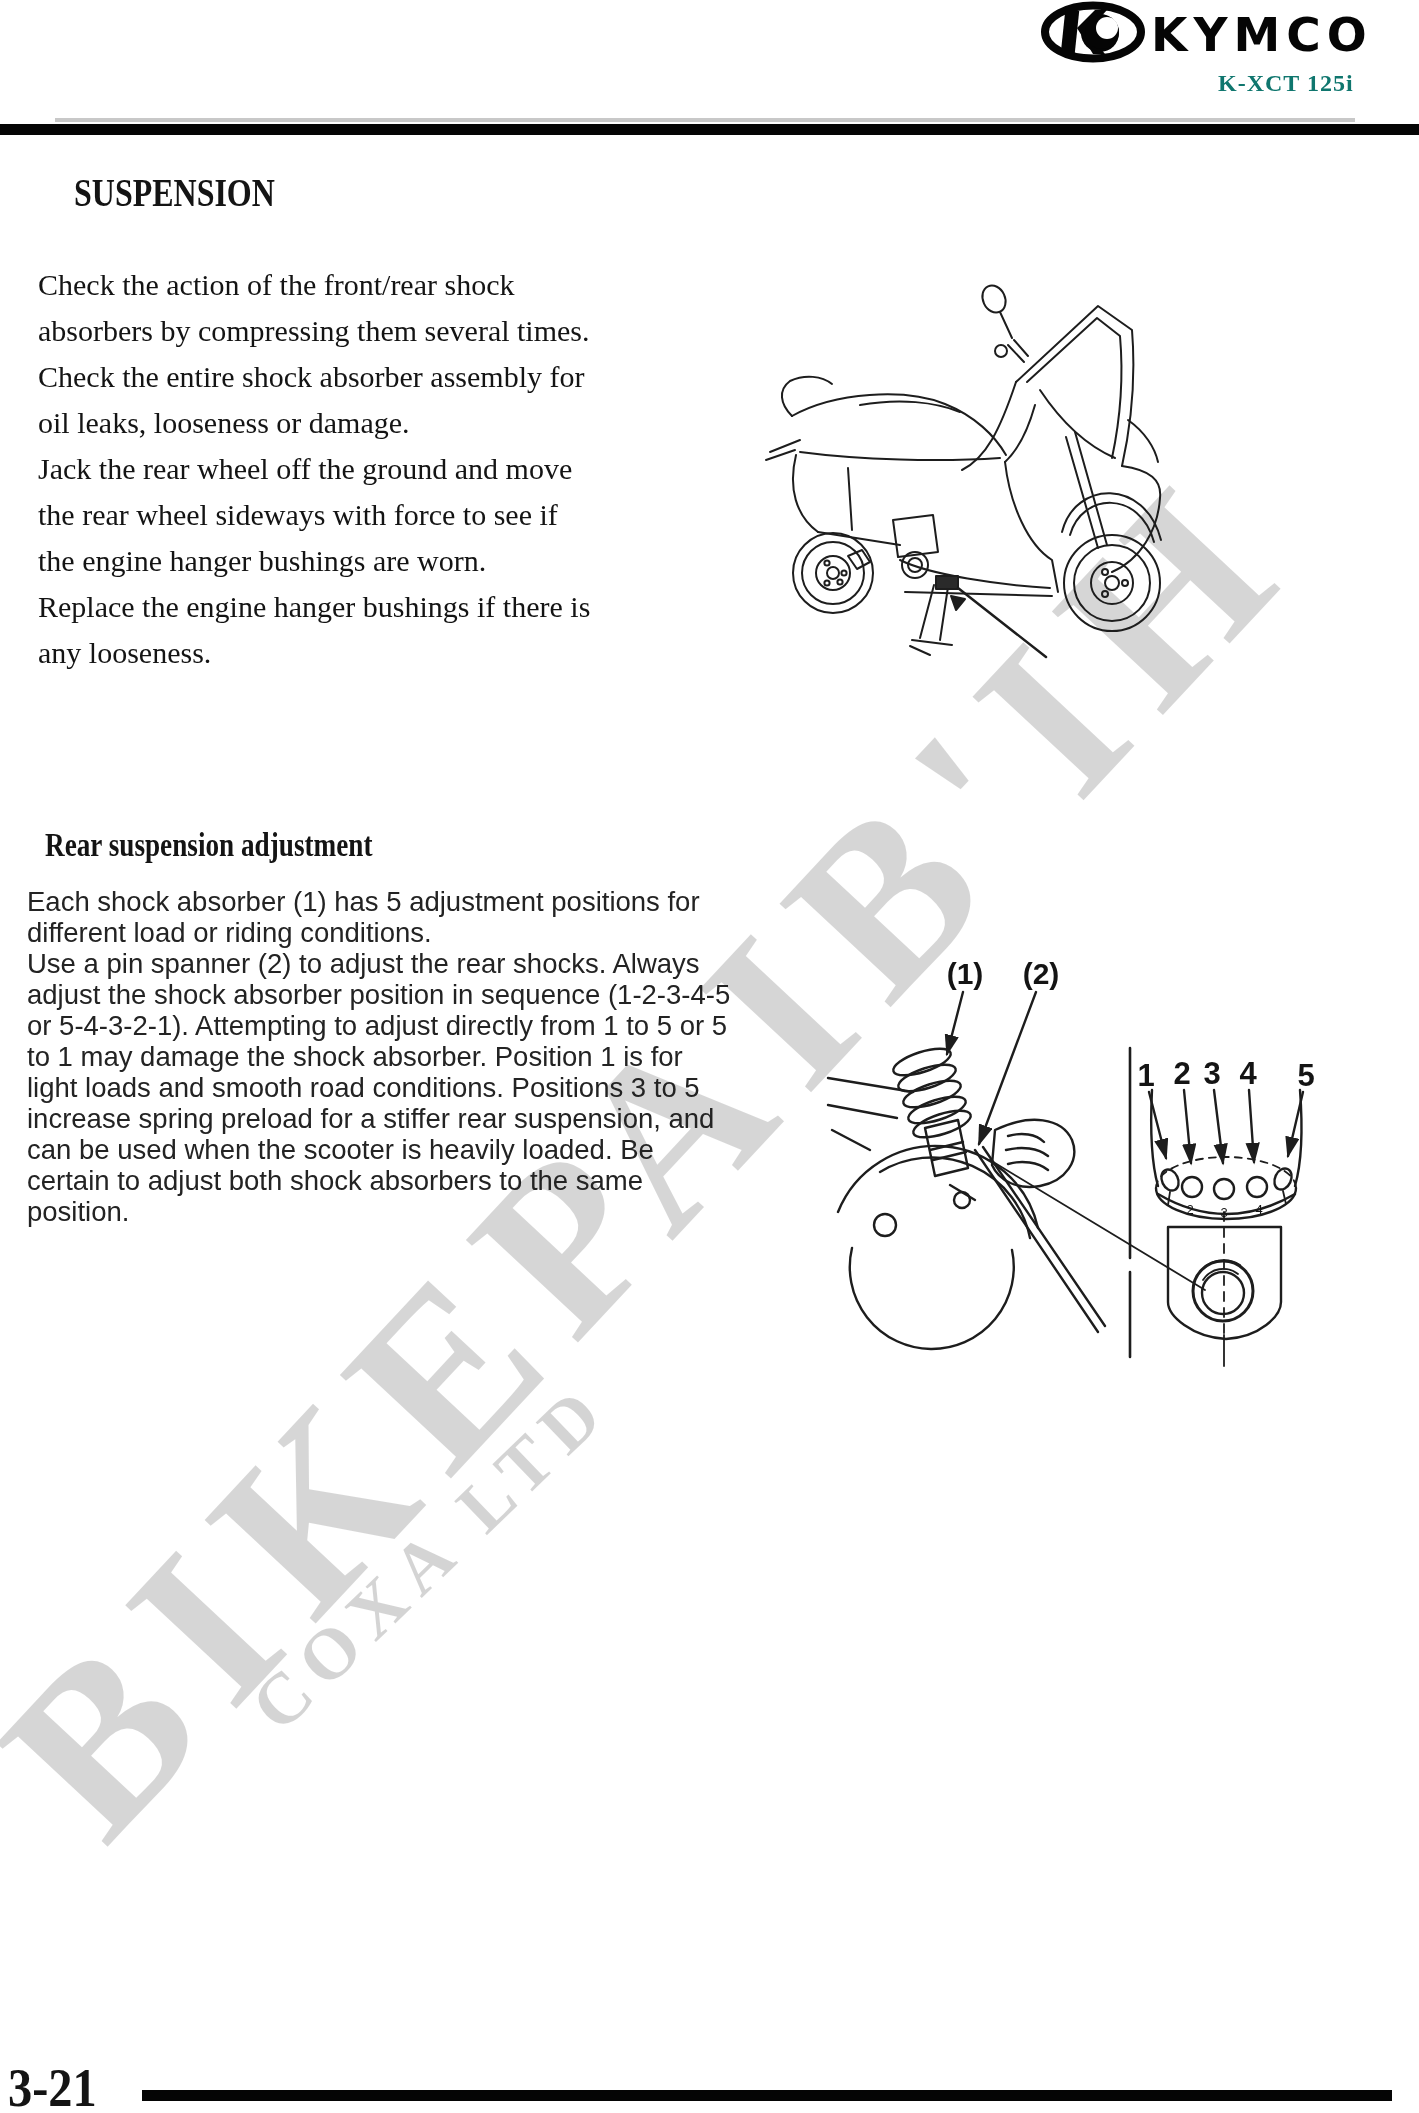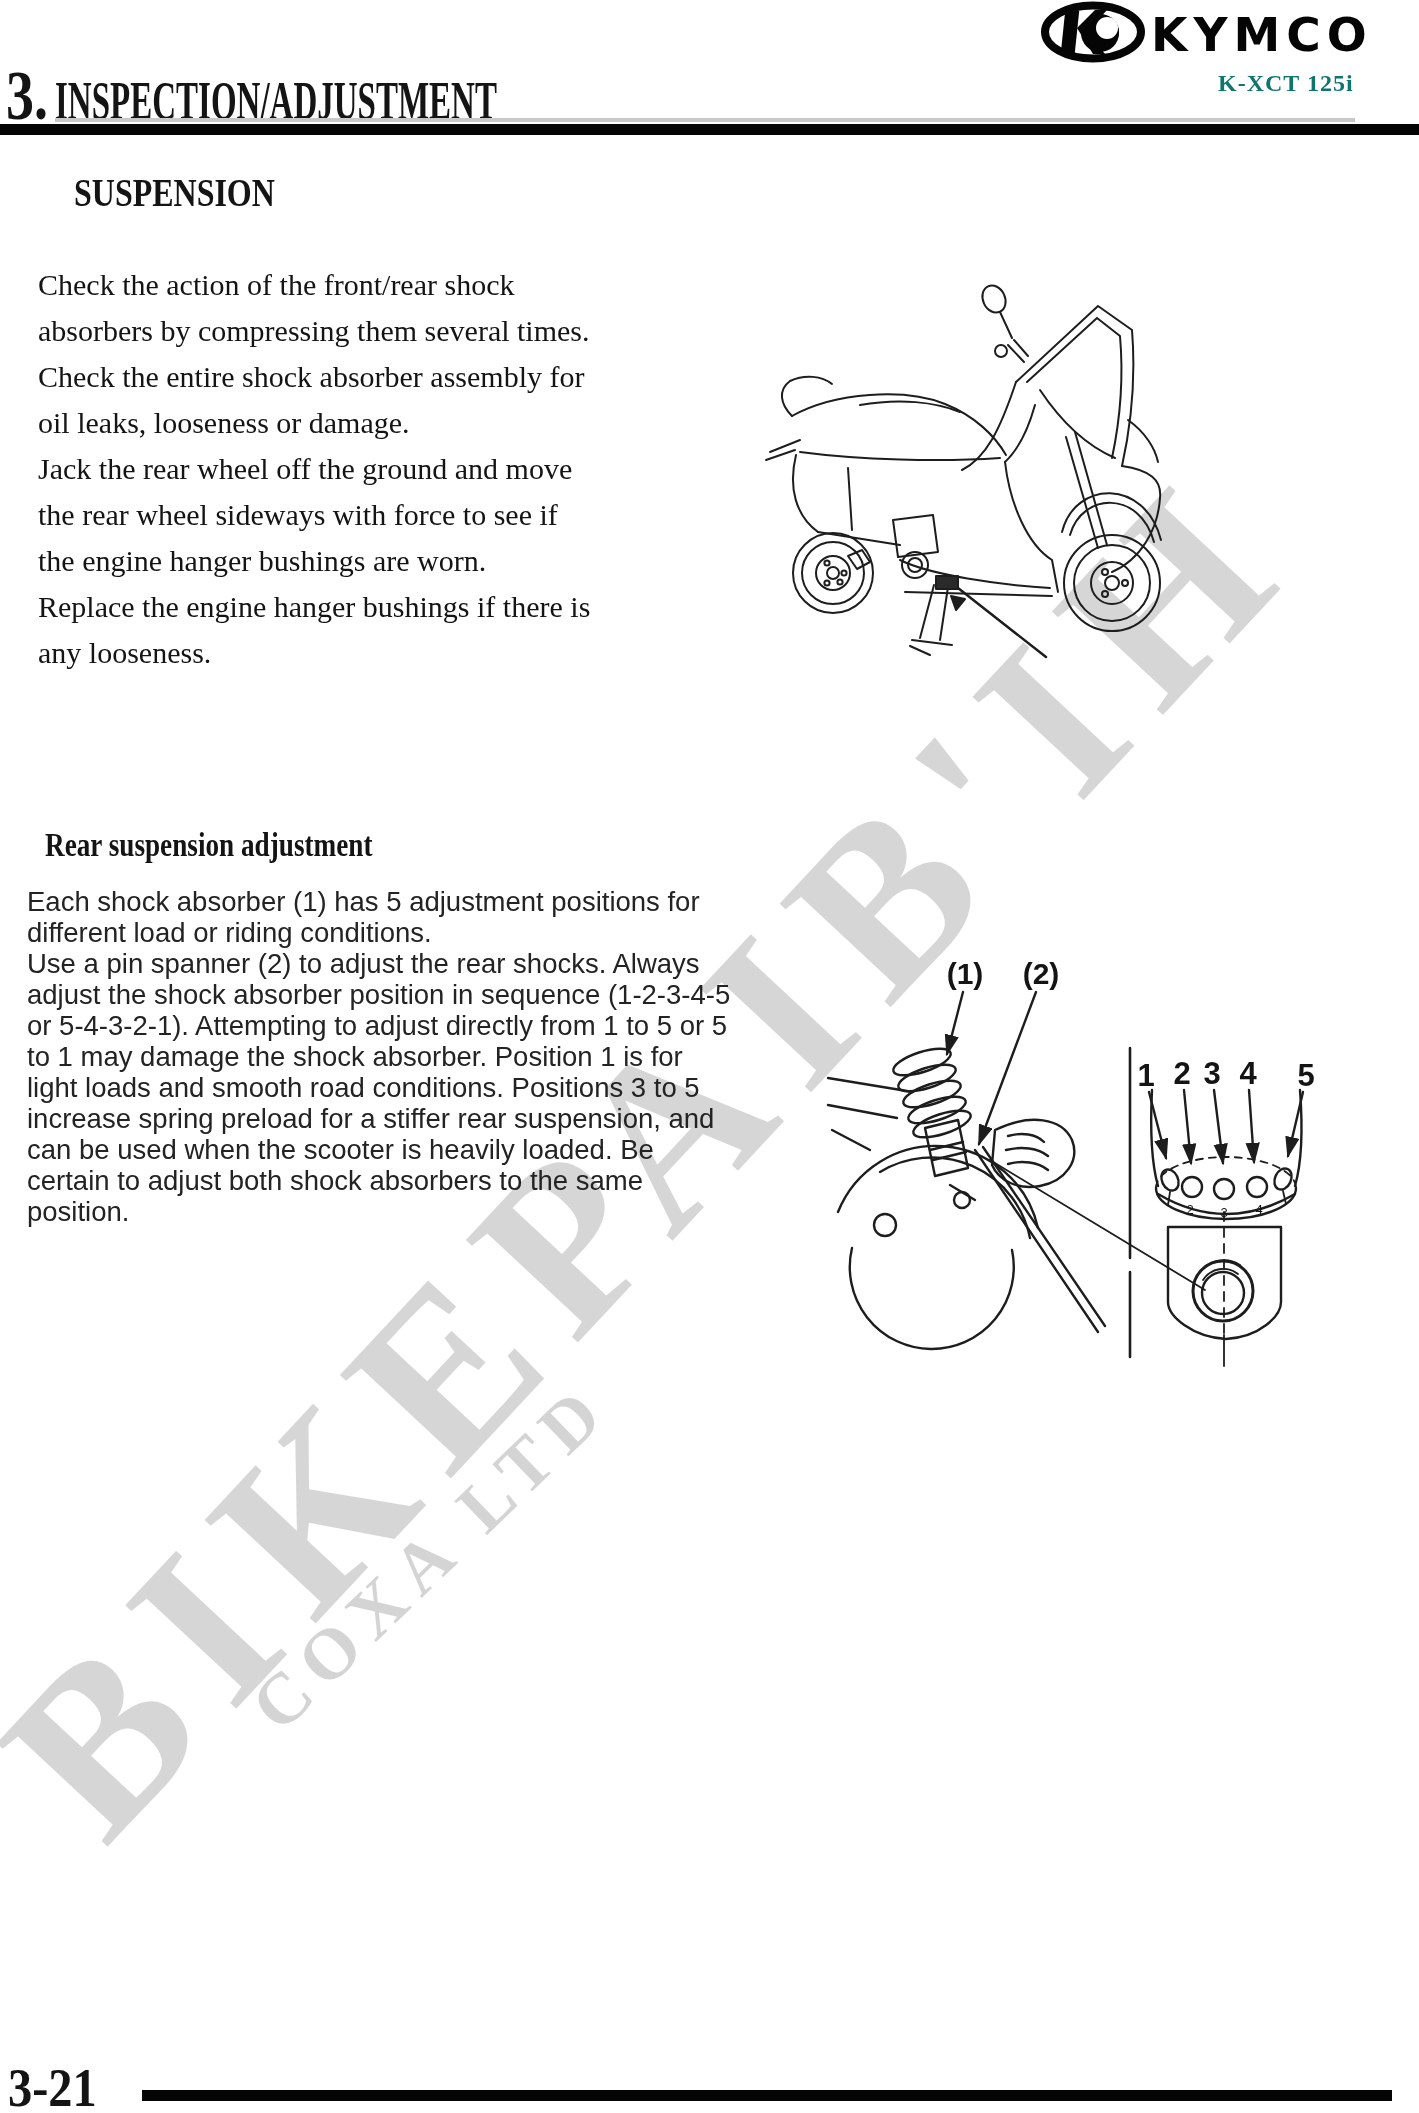--- a/index.html
+++ b/index.html
@@ -35,24 +35,20 @@
   #footer-rule{left:142px;top:2090px;width:1250px;height:11px;background:#050505;}
 </style>
 </head>
 <body>
 
 <div id="page">
 
   <div class="wm wm-big">ВІКЕРАІВ'ІН</div>
   <div class="wm wm-small">COXA LTD</div>
 
-  <div class="content" id="chapter-line">
-    <span id="chapter-num">3.</span>
-    <span id="chapter-title">INSPECTION/ADJUSTMENT</span>
-  </div>
 
   <div class="content" id="brand">
     <div id="brand-row">
       <span>
         <svg width="106" height="60" viewBox="-53 -30 106 60">
           <ellipse cx="0" cy="0" rx="48" ry="26.5" fill="none" stroke="#050505" stroke-width="8"></ellipse>
           <path d="M -30,-21 L -16,-21 L -16,21 L -30,21 Z" fill="#050505" transform="skewX(-6)"></path>
           <circle cx="7" cy="1" r="19" fill="#050505"></circle>
           <circle cx="12" cy="-3" r="12.5" fill="#ffffff"></circle>
           <path d="M -16,-4 L 2,-22 L 14,-22 L -6,0 L 12,22 L 0,22 Z" fill="#050505"></path>

